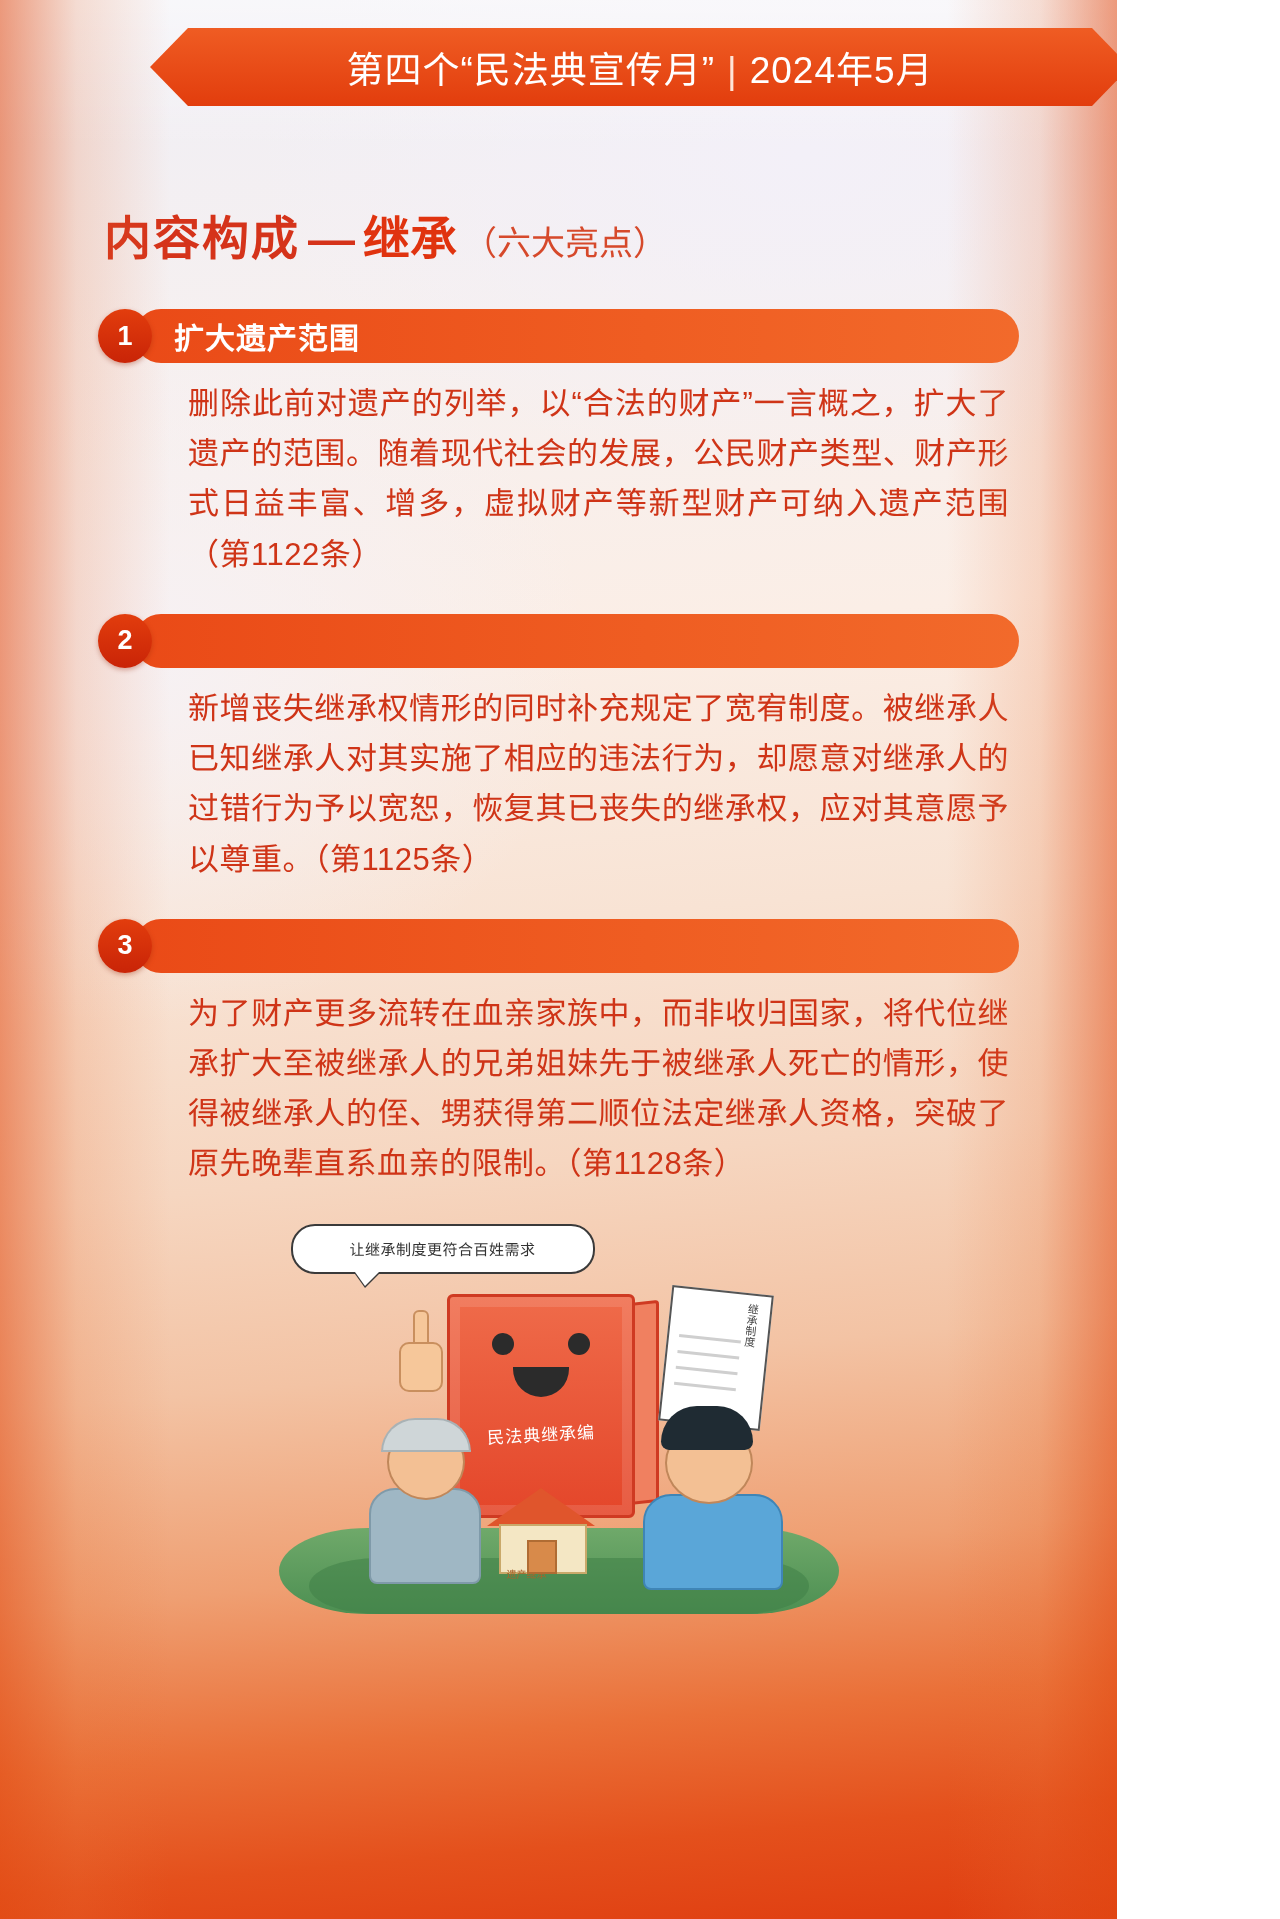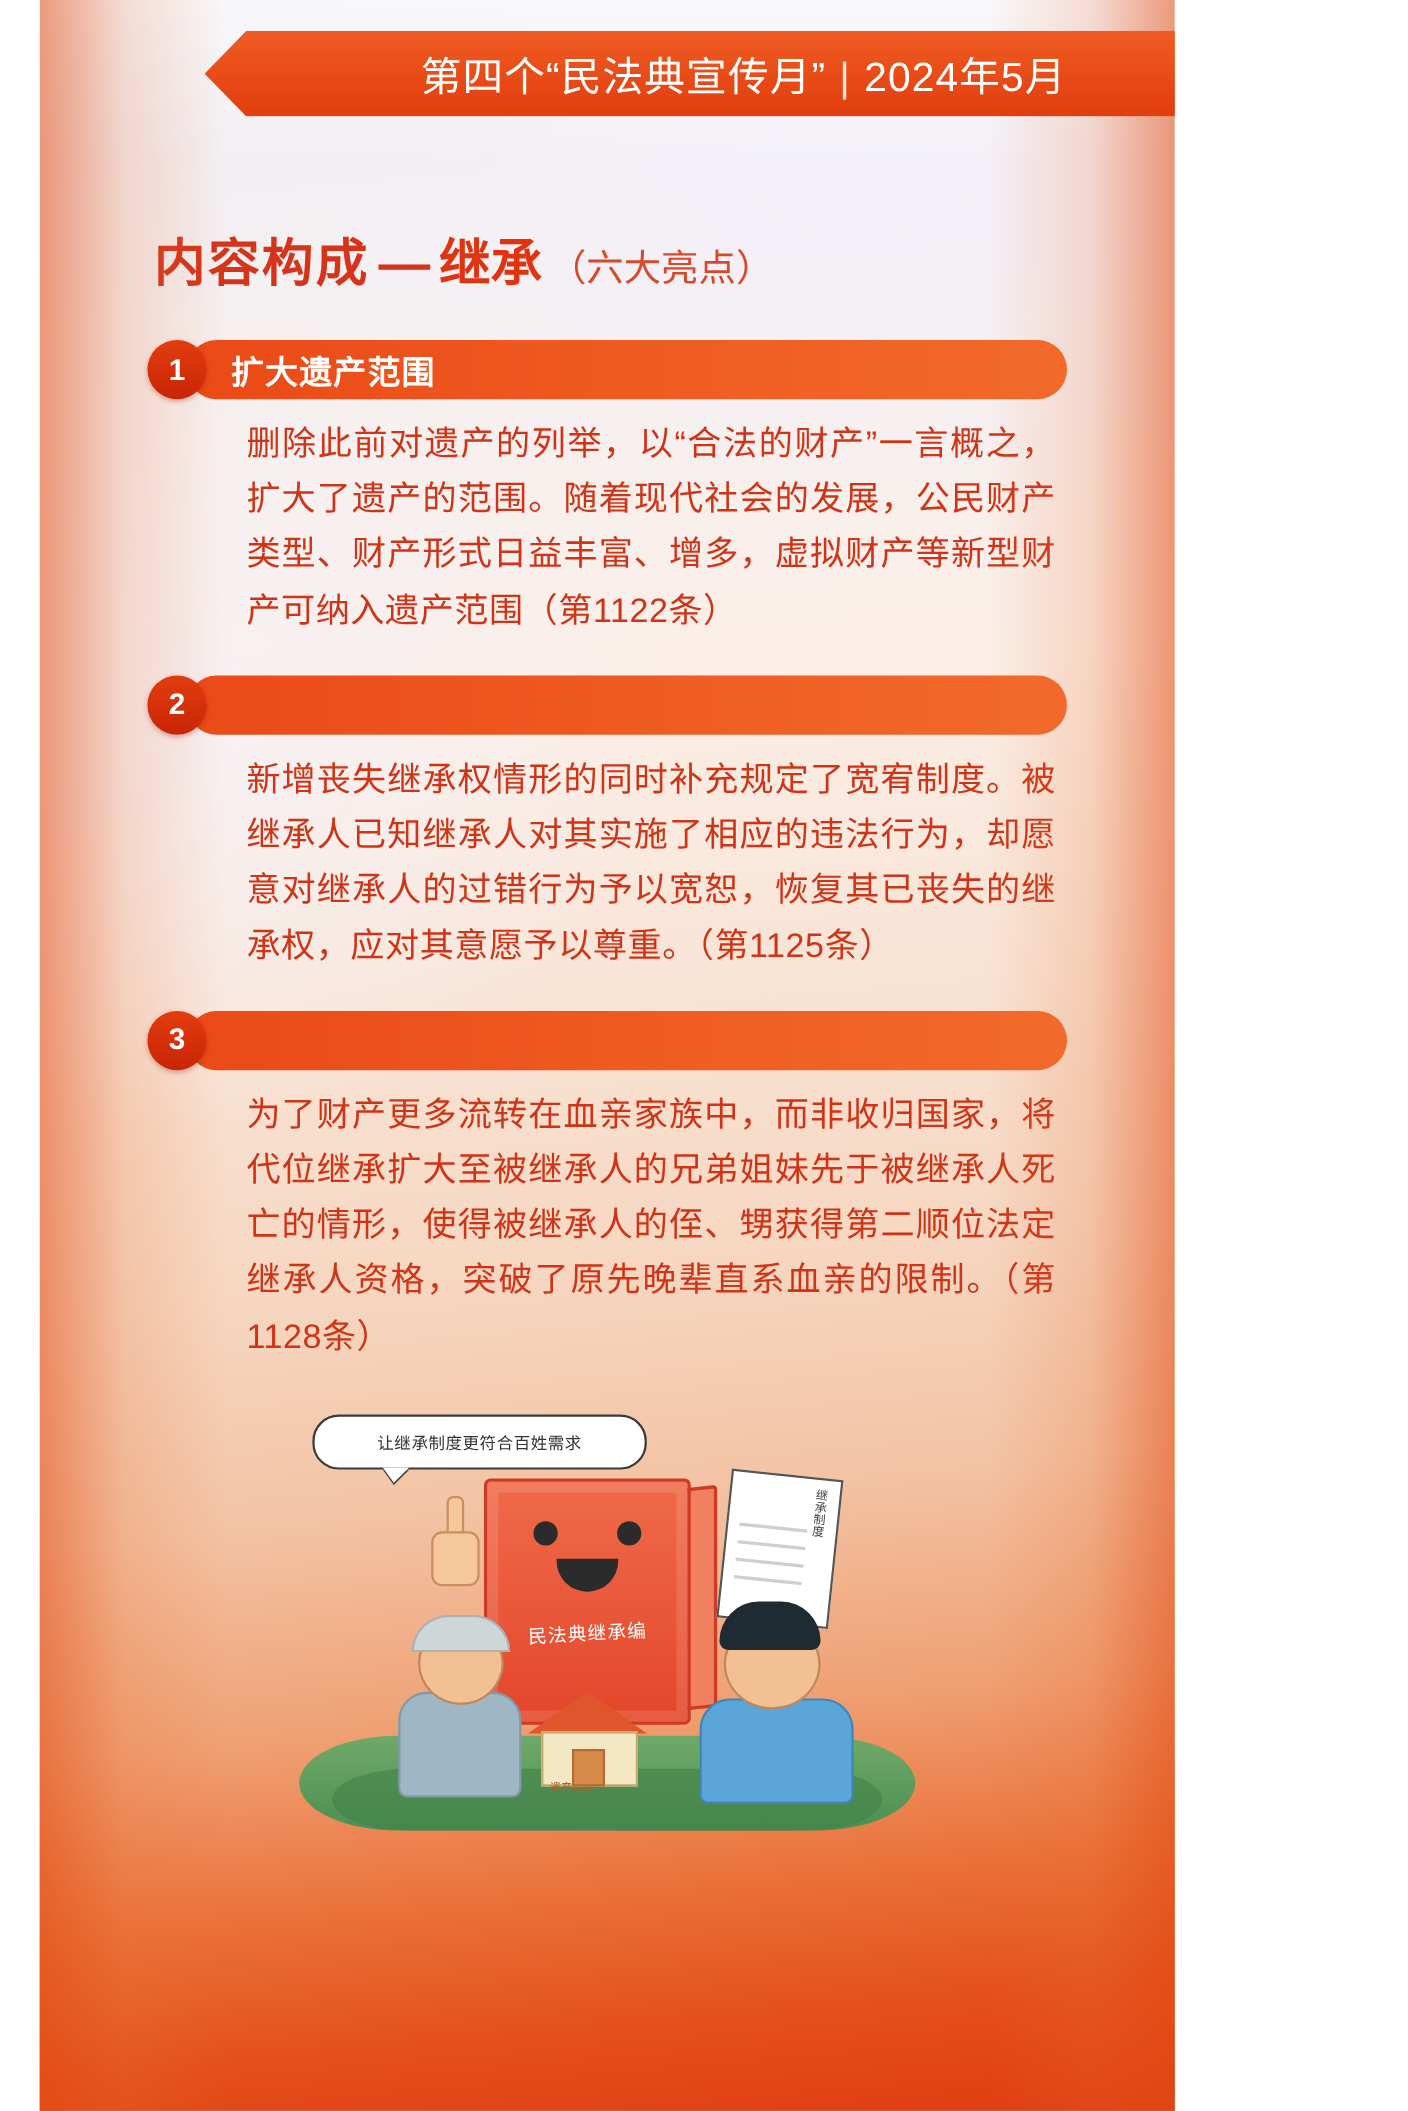--- a/index.html
+++ b/index.html
@@ -3,28 +3,27 @@
 <meta charset="utf-8">
 <style>
   html,body{margin:0;padding:0;}
   body{
     width:1280px;
     background:#ffffff;
     font-family:"Liberation Sans","DejaVu Sans",sans-serif;
   }
   .poster{
     position:relative;
-    width:1032px;
+    width:1117px;
     height:1919px;
     overflow:hidden;
     background:
       radial-gradient(ellipse 900px 520px at 72% 8%, #f3f0f8 0%, rgba(243,240,248,0.0) 62%),
       radial-gradient(ellipse 760px 620px at 12% 34%, #f6f1f4 0%, rgba(246,241,244,0.0) 60%),
       linear-gradient(175deg,#efeef5 0%,#f6f0f0 18%,#fbeee6 34%,#f8e3d4 48%,#f6d6c0 60%,#f3c3a4 70%,#ef9f72 80%,#ea7038 88%,#e4501c 94%,#df3c10 100%);
-    margin-left: 36px;
   }
   
   .edge-left,.edge-right{
     position:absolute;top:0;bottom:0;width:170px;pointer-events:none;
   }
   .edge-left{left:0;background:linear-gradient(90deg,rgba(226,76,20,0.55) 0%,rgba(232,110,50,0.20) 45%,rgba(255,255,255,0) 100%);}
   .edge-right{right:0;background:linear-gradient(270deg,rgba(226,76,20,0.55) 0%,rgba(232,110,50,0.20) 45%,rgba(255,255,255,0) 100%);}
   .top-sheen{
     position:absolute;left:0;right:0;top:0;height:150px;
     background:linear-gradient(180deg,rgba(255,255,255,0.55),rgba(255,255,255,0));
@@ -127,21 +126,21 @@
   }
 
   
   .illus{
     position:relative;
     margin:28px auto 0 auto;
     width:560px;
     height:390px;
   }
   .bubble{
-    position:absolute;left:12px;top:12px;width:300px;height:46px;
+    position:absolute;left:12px;top:0;width:300px;height:46px;
     background:#fff;border:2px solid #3a3a3a;border-radius:24px;
     display:flex;align-items:center;justify-content:center;
     font-size:15px;color:#333;letter-spacing:0.5px;
   }
   .bubble:after{
     content:"";position:absolute;left:62px;bottom:-14px;
     width:0;height:0;border-left:10px solid transparent;border-right:14px solid transparent;
     border-top:14px solid #fff;
     filter:drop-shadow(0 2px 0 #3a3a3a);
   }

